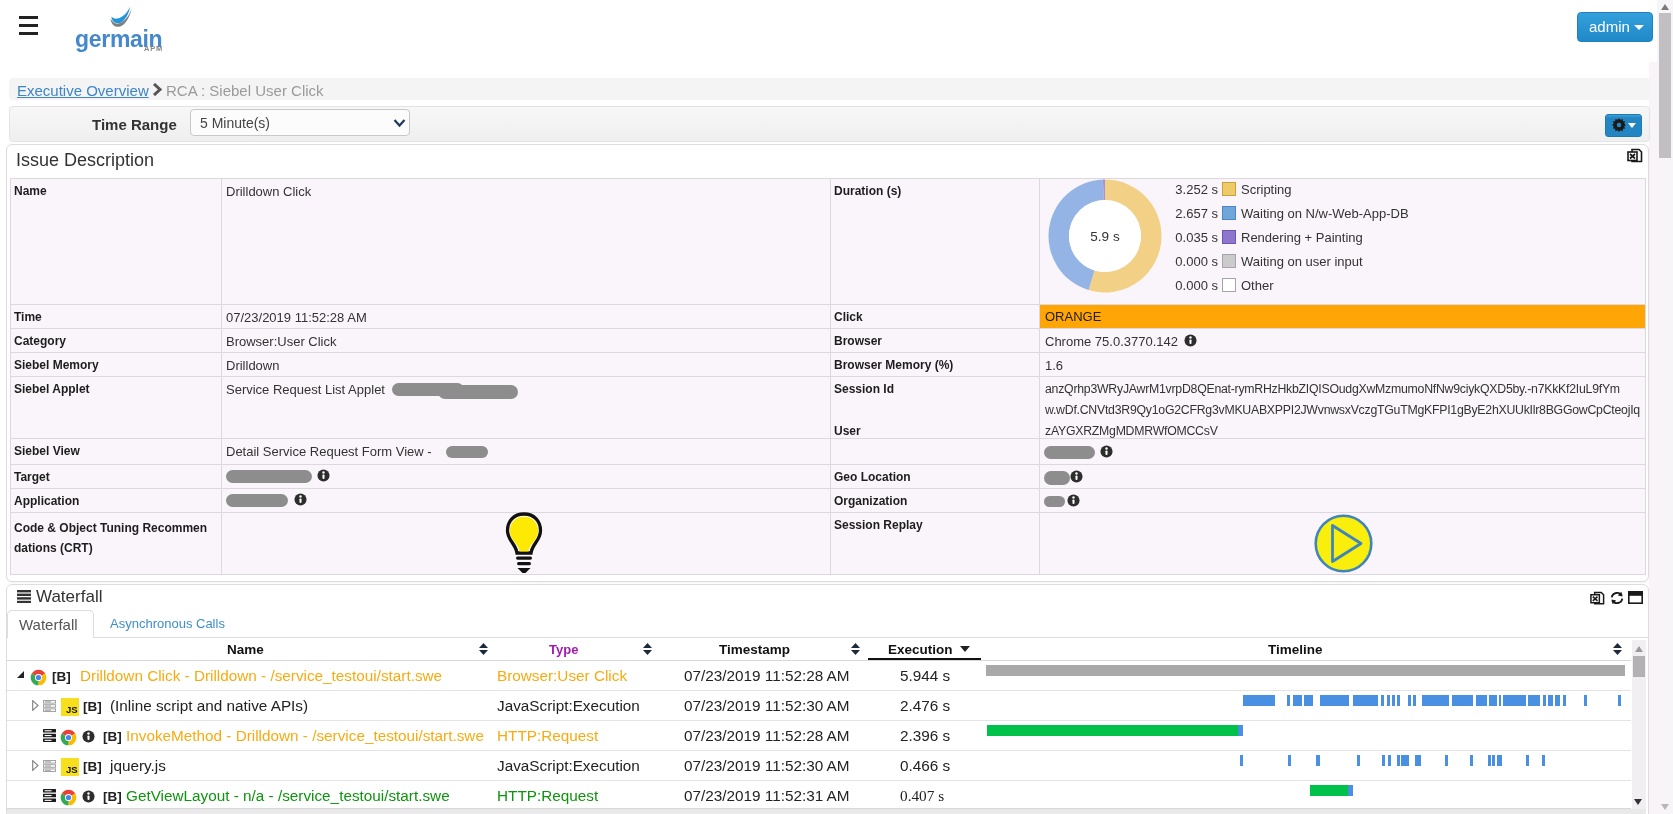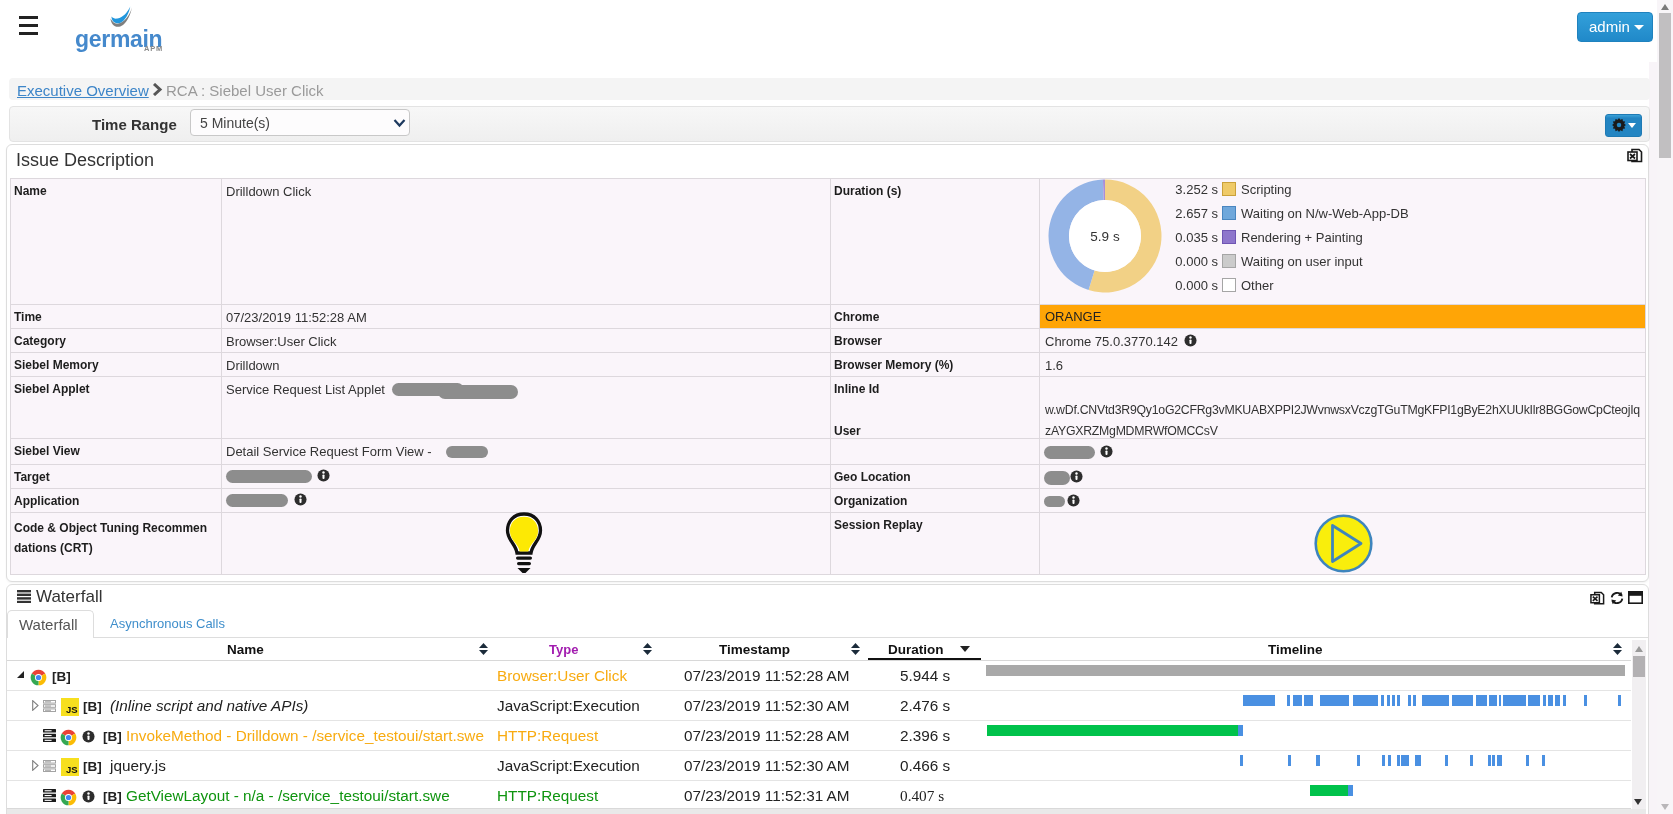--- a/index.html
+++ b/index.html
@@ -111,33 +111,34 @@
 <div class="val" style="left:226px;top:358px;">Drilldown</div>
 <div class="val" style="left:226px;top:382px;">Service Request List Applet</div>
 <div class="blob" style="left:392px;top:383px;width:72px;height:13px;"></div>
 <div class="blob" style="left:438px;top:385px;width:80px;height:14px;"></div>
 <div class="val" style="left:226px;top:444px;">Detail Service Request Form View -</div>
 <div class="blob" style="left:446px;top:446px;width:42px;height:12px;"></div>
 <div class="blob" style="left:226px;top:470px;width:86px;height:13px;"></div>
 <div class="blob" style="left:226px;top:494px;width:62px;height:13px;"></div>
 
 <div class="lbl" style="left:834px;top:184px;">Duration (s)</div>
-<div class="lbl" style="left:834px;top:310px;">Chrome</div>
+<div class="lbl" style="left:834px;top:310px;">Click</div>
 <div class="lbl" style="left:834px;top:334px;">Browser</div>
 <div class="lbl" style="left:834px;top:358px;">Browser Memory (%)</div>
-<div class="lbl" style="left:834px;top:382px;">Inline Id</div>
+<div class="lbl" style="left:834px;top:382px;">Session Id</div>
 <div class="lbl" style="left:834px;top:424px;">User</div>
 <div class="lbl" style="left:834px;top:470px;">Geo Location</div>
 <div class="lbl" style="left:834px;top:494px;">Organization</div>
 <div class="lbl" style="left:834px;top:518px;">Session Replay</div>
 
 <div class="abs" style="left:1040px;top:305px;width:605px;height:23px;background:#ffa506;"></div>
 <div class="val" style="left:1045px;top:309px;color:#222;">ORANGE</div>
 <div class="val" style="left:1045px;top:334px;">Chrome 75.0.3770.142</div>
 <div class="val" style="left:1045px;top:358px;">1.6</div>
+<div class="val" style="left:1045px;top:382px;font-size:12.3px;letter-spacing:-0.25px;">anzQrhp3WRyJAwrM1vrpD8QEnat-rymRHzHkbZIQISOudgXwMzmumoNfNw9ciykQXD5by.-n7KkKf2IuL9fYm</div>
 <div class="val" style="left:1045px;top:403px;font-size:12.3px;letter-spacing:-0.25px;">w.wDf.CNVtd3R9Qy1oG2CFRg3vMKUABXPPI2JWvnwsxVczgTGuTMgKFPI1gByE2hXUUkIlr8BGGowCpCteojIq</div>
 <div class="val" style="left:1045px;top:424px;font-size:12.3px;letter-spacing:-0.25px;">zAYGXRZMgMDMRWfOMCCsV</div>
 <div class="blob" style="left:1044px;top:446px;width:51px;height:13px;"></div>
 <div class="blob" style="left:1044px;top:471px;width:26px;height:14px;"></div>
 <div class="blob" style="left:1044px;top:496px;width:21px;height:11px;"></div>
 
 <svg class="info" style="left:317px;top:469px;" viewBox="0 0 14 14">
       <circle cx="7" cy="7" r="6.5" fill="#2d2d2d"></circle>
       <circle cx="7" cy="3.8" r="1.3" fill="#fff"></circle>
       <rect x="5.9" y="5.8" width="2.2" height="5" rx="1" fill="#fff"></rect>
@@ -233,21 +234,21 @@
 </svg>
 
 <div class="abs" style="left:6px;top:637px;width:1643px;height:1px;background:#ddd;"></div>
 <div class="abs" style="left:7px;top:610px;width:87px;height:28px;background:#fff;border:1px solid #ddd;border-bottom:none;border-radius:5px 5px 0 0;"></div>
 <div class="abs" style="left:19px;top:616px;font-size:15px;color:#555;">Waterfall</div>
 <div class="abs" style="left:110px;top:616px;font-size:13px;color:#3e8ecb;">Asynchronous Calls</div>
 
 <div class="abs" style="left:227px;top:642px;font-size:13.5px;font-weight:bold;color:#111;">Name</div>
 <div class="abs" style="left:549px;top:642px;font-size:13px;font-weight:bold;color:#a21caf;">Type</div>
 <div class="abs" style="left:719px;top:642px;font-size:13.5px;font-weight:bold;color:#111;">Timestamp</div>
-<div class="abs" style="left:888px;top:642px;font-size:13.5px;font-weight:bold;color:#111;">Duration</div>
+<div class="abs" style="left:888px;top:642px;font-size:13.5px;font-weight:bold;color:#111;">Execution</div>
 <div class="abs" style="left:1268px;top:642px;font-size:13.5px;font-weight:bold;color:#111;">Timeline</div>
 <div class="abs" style="left:868px;top:658px;width:113px;height:2.5px;background:#111;"></div>
 <div class="abs" style="left:960px;top:646px;width:0;height:0;border-left:5px solid transparent;border-right:5px solid transparent;border-top:6px solid #222;"></div>
 
 <svg class="srt" style="left:479px;top:643px;" viewBox="0 0 9 12">
       <path d="M4.5 0 L9 5 L0 5 Z" fill="#1b2b3a"></path>
       <path d="M4.5 12 L9 7 L0 7 Z" fill="#1b2b3a"></path>
     </svg>
 <svg class="srt" style="left:643px;top:643px;" viewBox="0 0 9 12">
       <path d="M4.5 0 L9 5 L0 5 Z" fill="#1b2b3a"></path>
@@ -274,20 +275,21 @@
     </svg>
 <svg class="abs" style="left:30px;top:669px;" width="17" height="17" viewBox="0 0 24 24">
   <circle cx="12" cy="12" r="11" fill="#fff"></circle>
   <path d="M2.47 6.5 A11 11 0 0 1 21.53 6.5 L12 12 Z" fill="#ea4335"></path>
   <path d="M21.53 6.5 A11 11 0 0 1 12 23 L12 12 Z" fill="#fbbc05"></path>
   <path d="M12 23 A11 11 0 0 1 2.47 6.5 L12 12 Z" fill="#34a853"></path>
   <circle cx="12" cy="12" r="5" fill="#fff"></circle>
       <circle cx="12" cy="12" r="3.7" fill="#4285f4"></circle>
 </svg>
 <div class="wfname" style="left:52px;top:669px;font-size:13.5px;font-weight:bold;color:#222;">[B]</div>
+<div class="wfname" style="left:80px;top:668px;color:#f8ab10;">Drilldown Click - Drilldown - /service_testoui/start.swe</div>
 <div class="wfname" style="left:497px;top:668px;color:#f8ab10;">Browser:User Click</div>
 <div class="wfname" style="left:684px;top:668px;color:#222;">07/23/2019 11:52:28 AM</div>
 <div class="wfname" style="left:900px;top:668px;color:#222;">5.944 s</div>
 <div class="abs" style="left:986px;top:665px;width:639px;height:11px;background:#a9a9a9;"></div>
 
 <svg class="abs" style="left:32px;top:700px;" width="7" height="11" viewBox="0 0 7 11">
       <path d="M0.7 0.7 L6 5.5 L0.7 10.3 Z" fill="#fff" stroke="#7f7f7f" stroke-width="1.1"></path>
     </svg>
 <svg class="abs" style="left:43px;top:700px;" width="13" height="12" viewBox="0 0 13 12">
       <g stroke="#a3a3a3" stroke-width="1" fill="#fff">
@@ -297,21 +299,21 @@
       </g>
       <g fill="#a3a3a3">
         <rect x="2" y="1.3" width="6" height="1.1"></rect>
         <rect x="2" y="5.5" width="6" height="1.1"></rect>
         <rect x="2" y="9.7" width="6" height="1.1"></rect>
       </g>
     </svg>
 <div class="abs" style="left:61px;top:698px;width:18px;height:18px;background:#f7df1e;"></div>
 <div class="abs" style="left:66px;top:704px;font-size:9.5px;font-weight:bold;color:#111;">JS</div>
 <div class="wfname" style="left:83px;top:699px;font-size:13.5px;font-weight:bold;color:#222;">[B]</div>
-<div class="wfname" style="left:110px;top:698px;color:#222;font-style:italic;">(Inline script and native APIs)</div>
+<div class="wfname" style="left:110px;top:698px;color:#222;">(Inline script and native APIs)</div>
 <div class="wfname" style="left:497px;top:698px;color:#222;">JavaScript:Execution</div>
 <div class="wfname" style="left:684px;top:698px;color:#222;">07/23/2019 11:52:30 AM</div>
 <div class="wfname" style="left:900px;top:698px;color:#222;">2.476 s</div>
 
 <svg class="abs" style="left:43px;top:729px;" width="13" height="13" viewBox="0 0 13 13">
       <g fill="#1c1c1c">
         <rect x="0" y="0" width="13" height="3.4" rx="0.5"></rect>
         <rect x="0" y="4.8" width="13" height="3.4" rx="0.5"></rect>
         <rect x="0" y="9.6" width="13" height="3.4" rx="0.5"></rect>
       </g>

